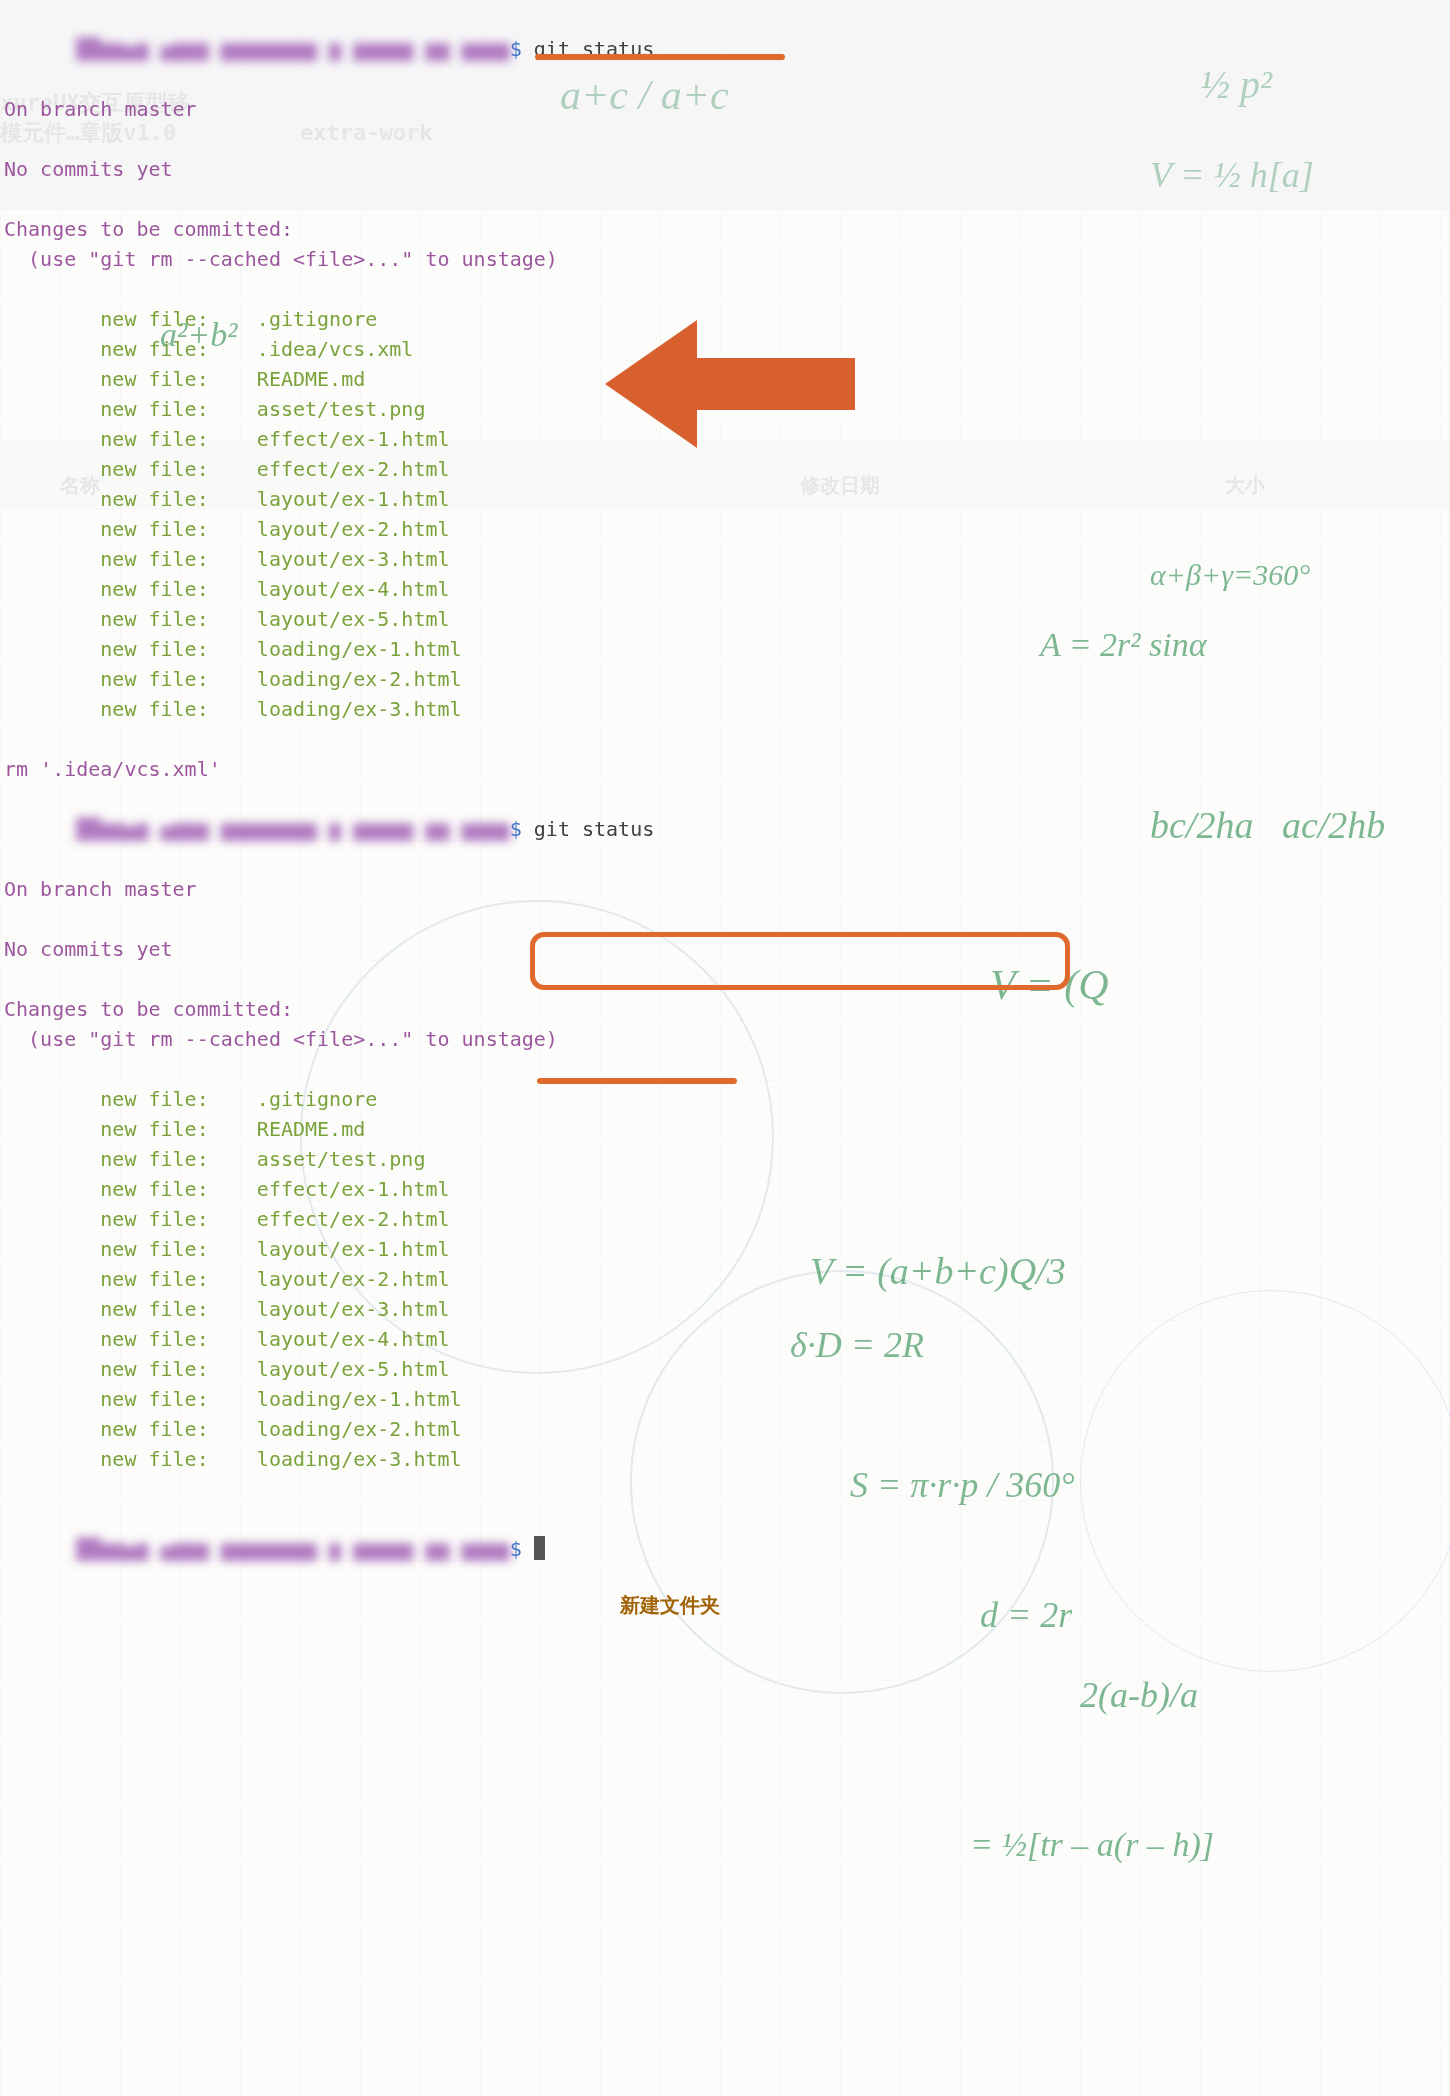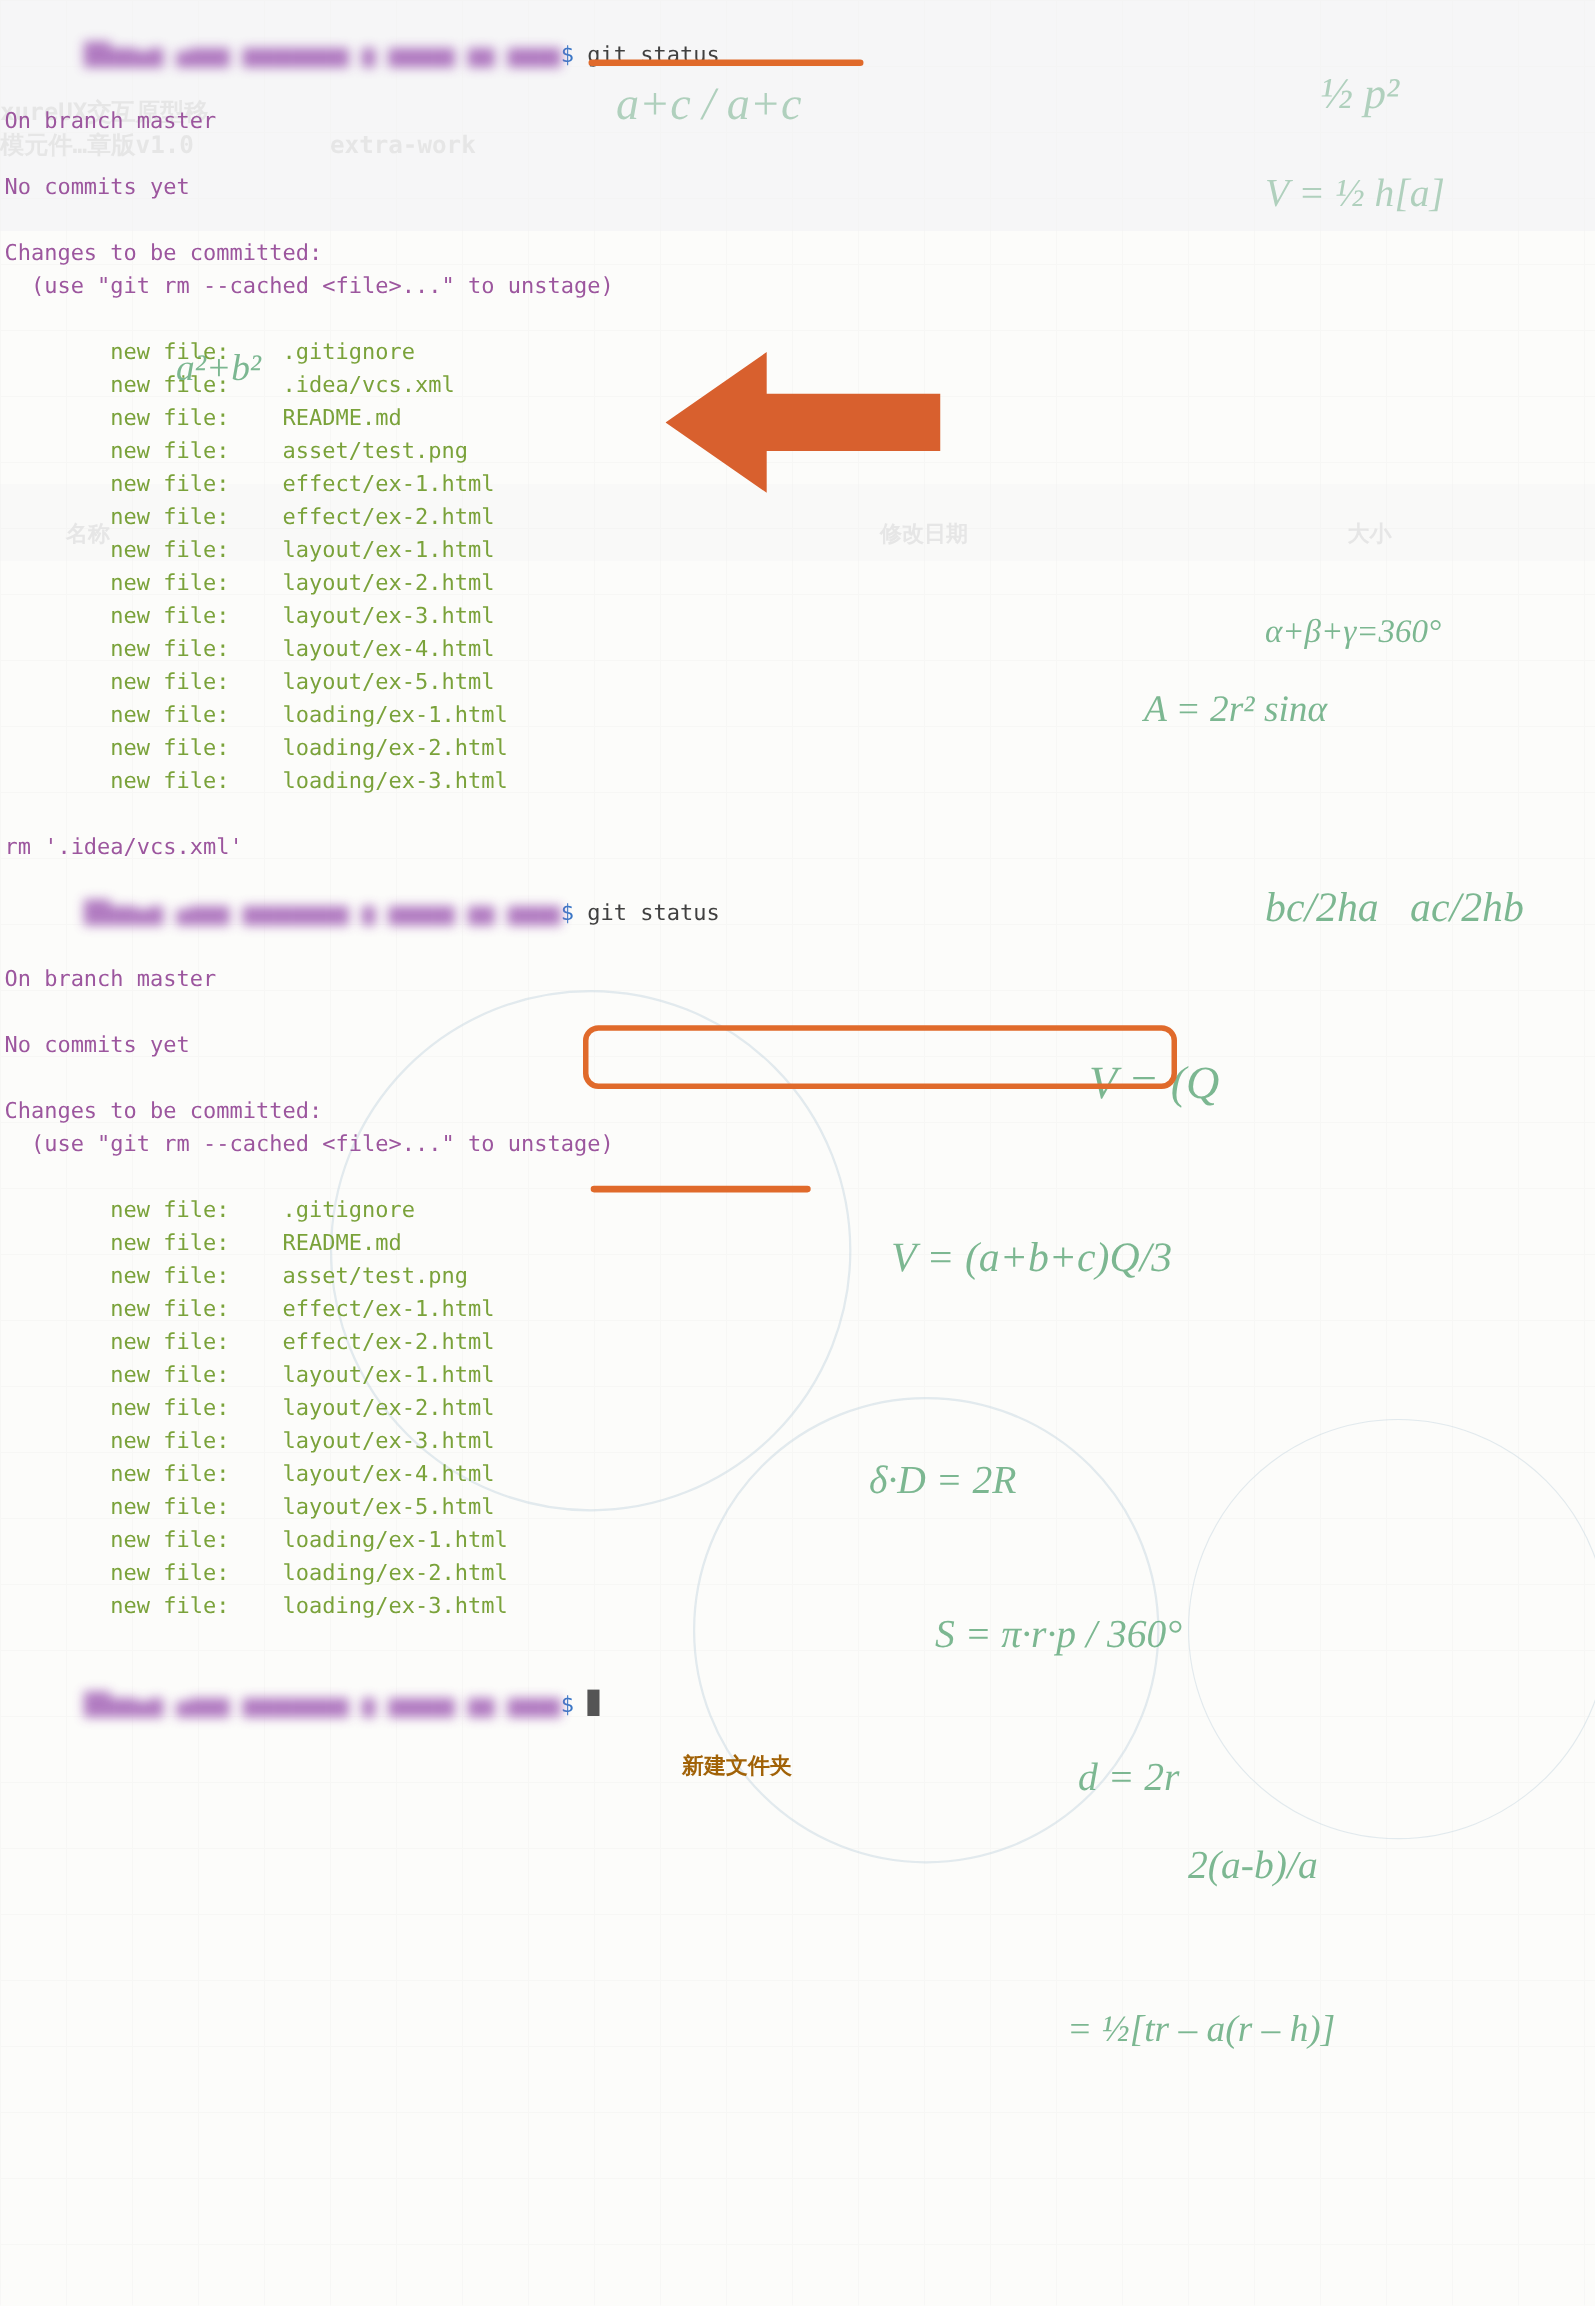--- a/index.html
+++ b/index.html
@@ -42,21 +42,21 @@
   <div class="circ" style="left:630px;top:1270px;width:420px;height:420px;"></div>
   <div class="circ" style="left:1080px;top:1290px;width:380px;height:380px;border-width:1px;"></div>
   <div class="mathsym" style="left:160px;top:320px;font-size:34px;">a²+b²</div>
   <div class="mathsym" style="left:560px;top:80px;font-size:42px;">a+c / a+c</div>
   <div class="mathsym" style="left:1200px;top:70px;font-size:40px;">½ p²</div>
   <div class="mathsym" style="left:1150px;top:160px;font-size:36px;">V = ½ h[a]</div>
   <div class="mathsym" style="left:1040px;top:630px;font-size:34px;">A = 2r² sinα</div>
   <div class="mathsym" style="left:1150px;top:560px;font-size:30px;">α+β+γ=360°</div>
   <div class="mathsym" style="left:1150px;top:810px;font-size:38px;">bc/2ha &nbsp; ac/2hb</div>
   <div class="mathsym" style="left:990px;top:970px;font-size:42px;">V = (Q</div>
-  <div class="mathsym" style="left:810px;top:1128px;font-size:38px;">V = (a+b+c)Q/3</div>
+  <div class="mathsym" style="left:810px;top:1256px;font-size:38px;">V = (a+b+c)Q/3</div>
   <div class="mathsym" style="left:790px;top:1330px;font-size:36px;">δ·D = 2R</div>
   <div class="mathsym" style="left:850px;top:1470px;font-size:36px;">S = π·r·p / 360°</div>
   <div class="mathsym" style="left:980px;top:1600px;font-size:36px;">d = 2r</div>
   <div class="mathsym" style="left:1080px;top:1680px;font-size:36px;">2(a-b)/a</div>
   <div class="mathsym" style="left:970px;top:1830px;font-size:34px;">= ½[tr – a(r – h)]</div>
   <div class="hscan" style="left:0;top:0;width:1450px;height:210px;"></div>
   <div class="hscan" style="left:0;top:440px;width:1450px;height:70px;opacity:.25;"></div>
 
   <span class="ghost" style="left:0;top:88px;font-size:22px;">xureUX交互原型移</span>
   <span class="ghost" style="left:0;top:118px;font-size:22px;">模元件…章版v1.0</span>

